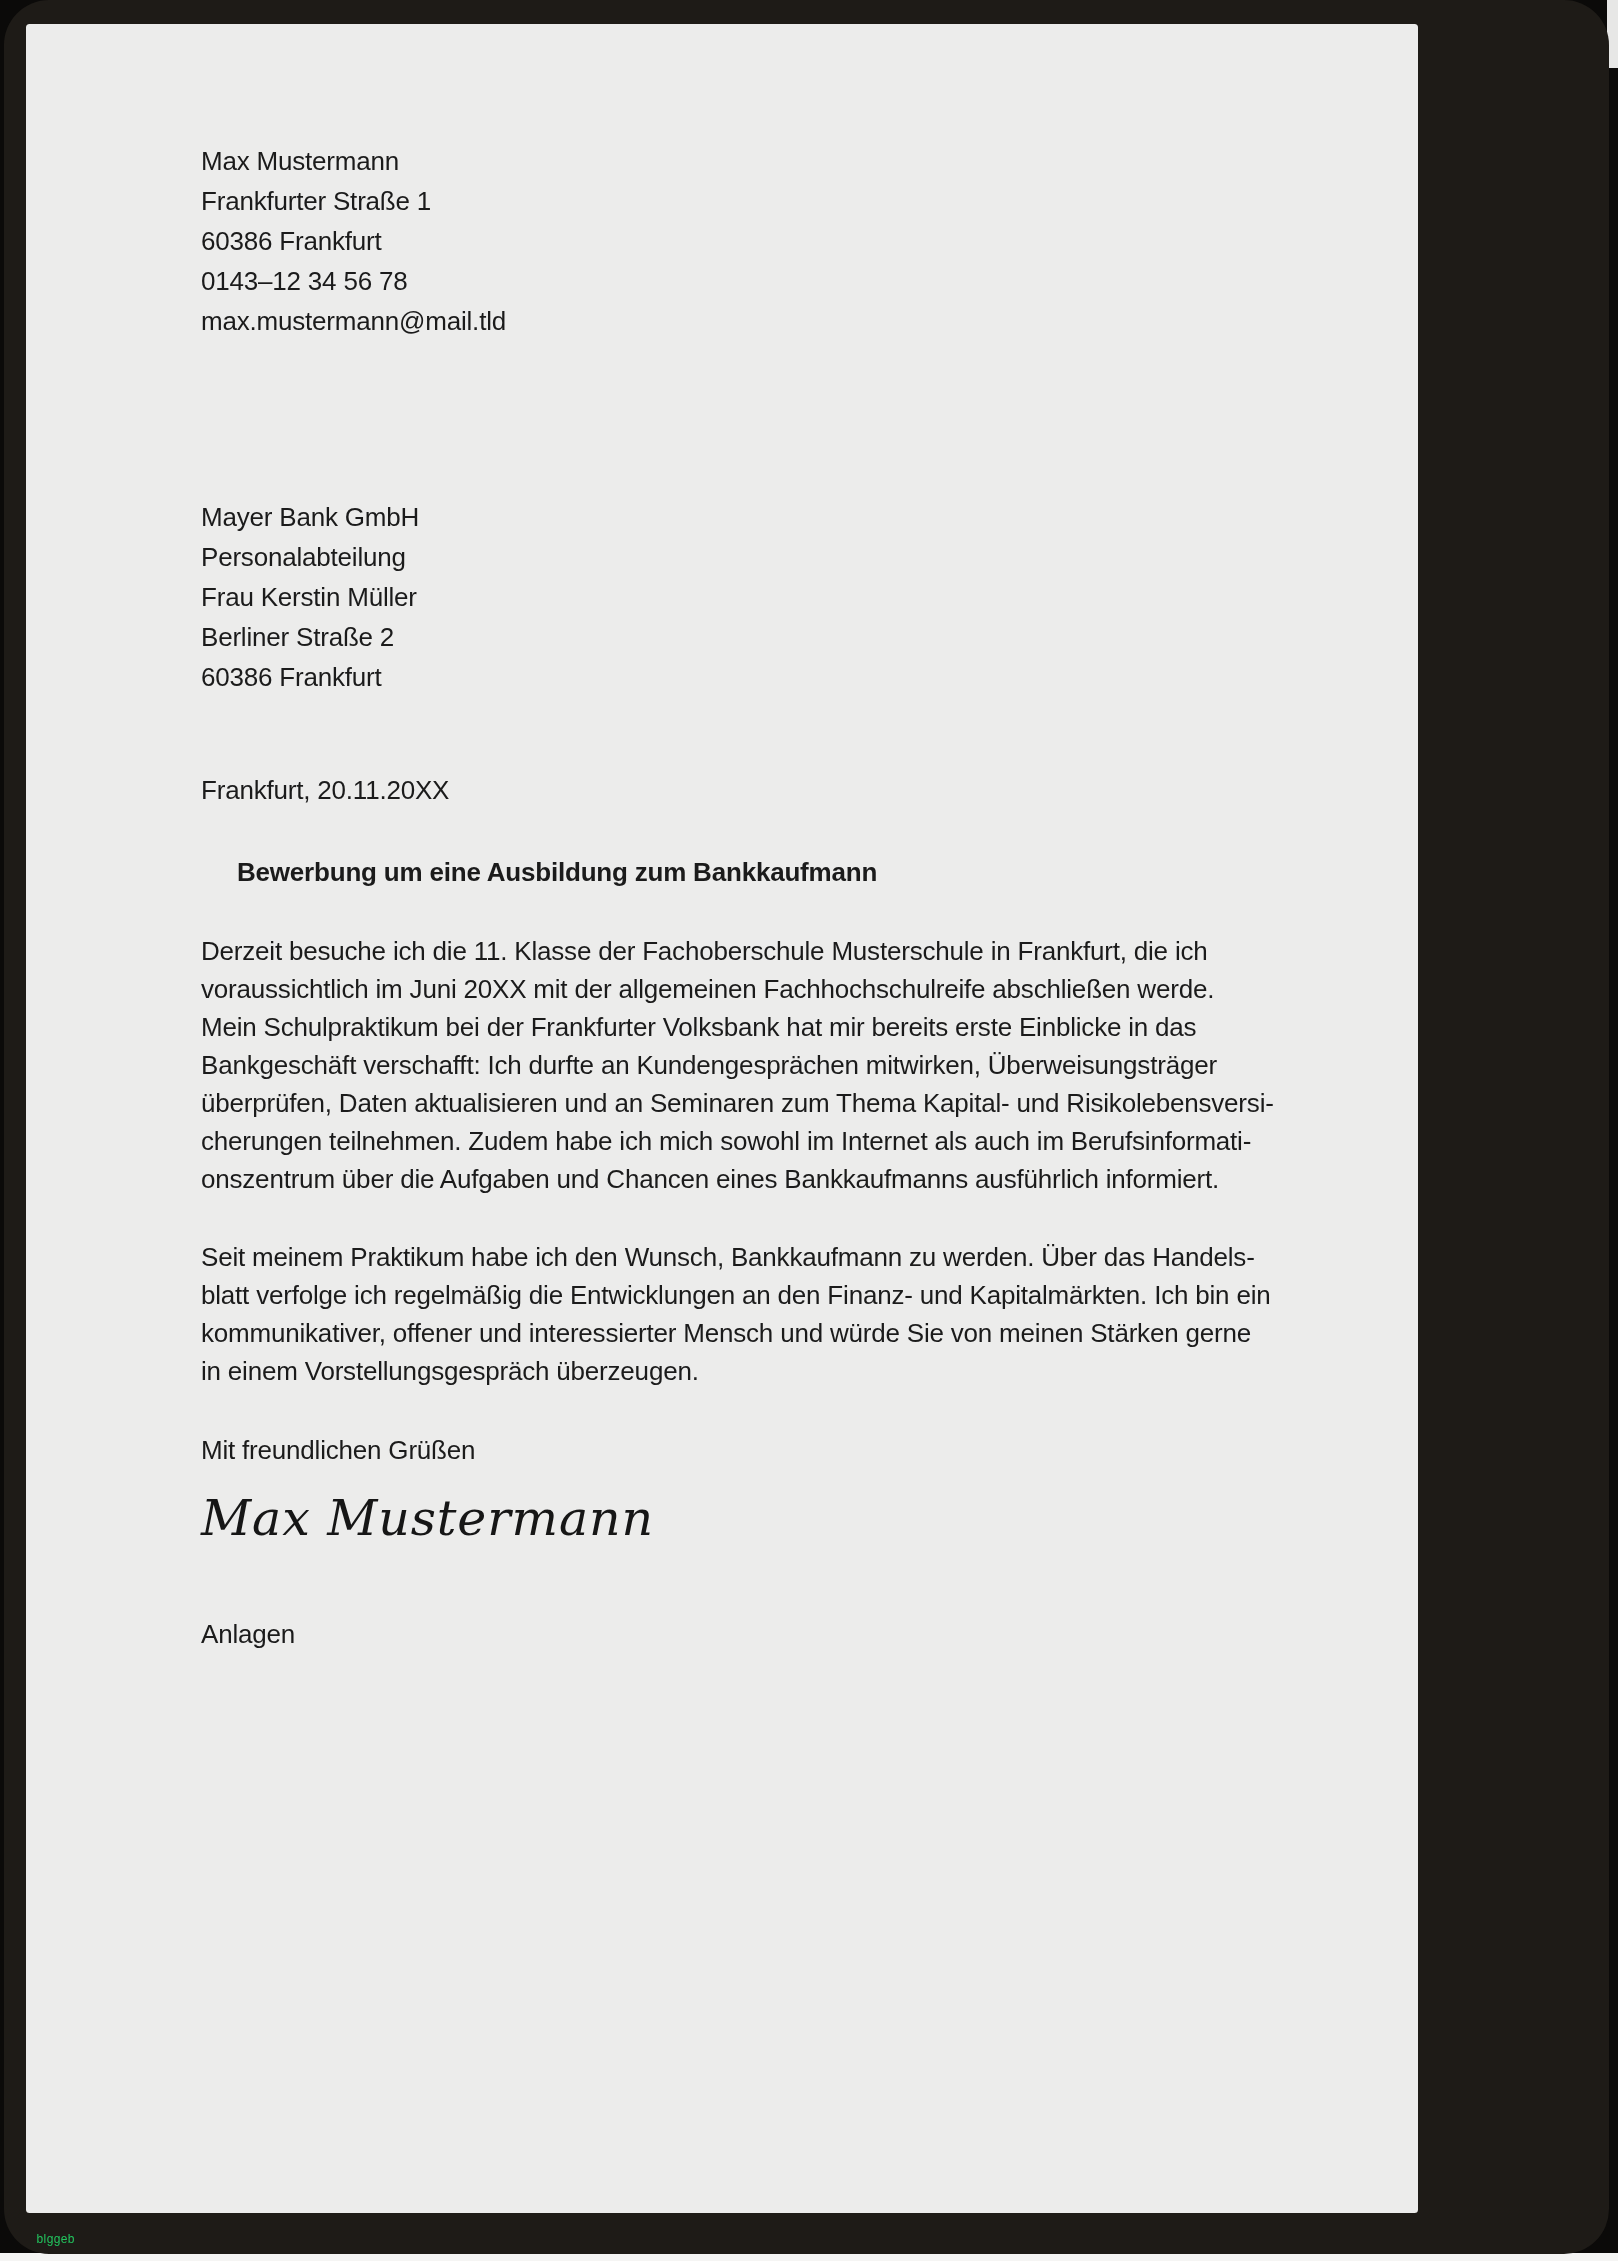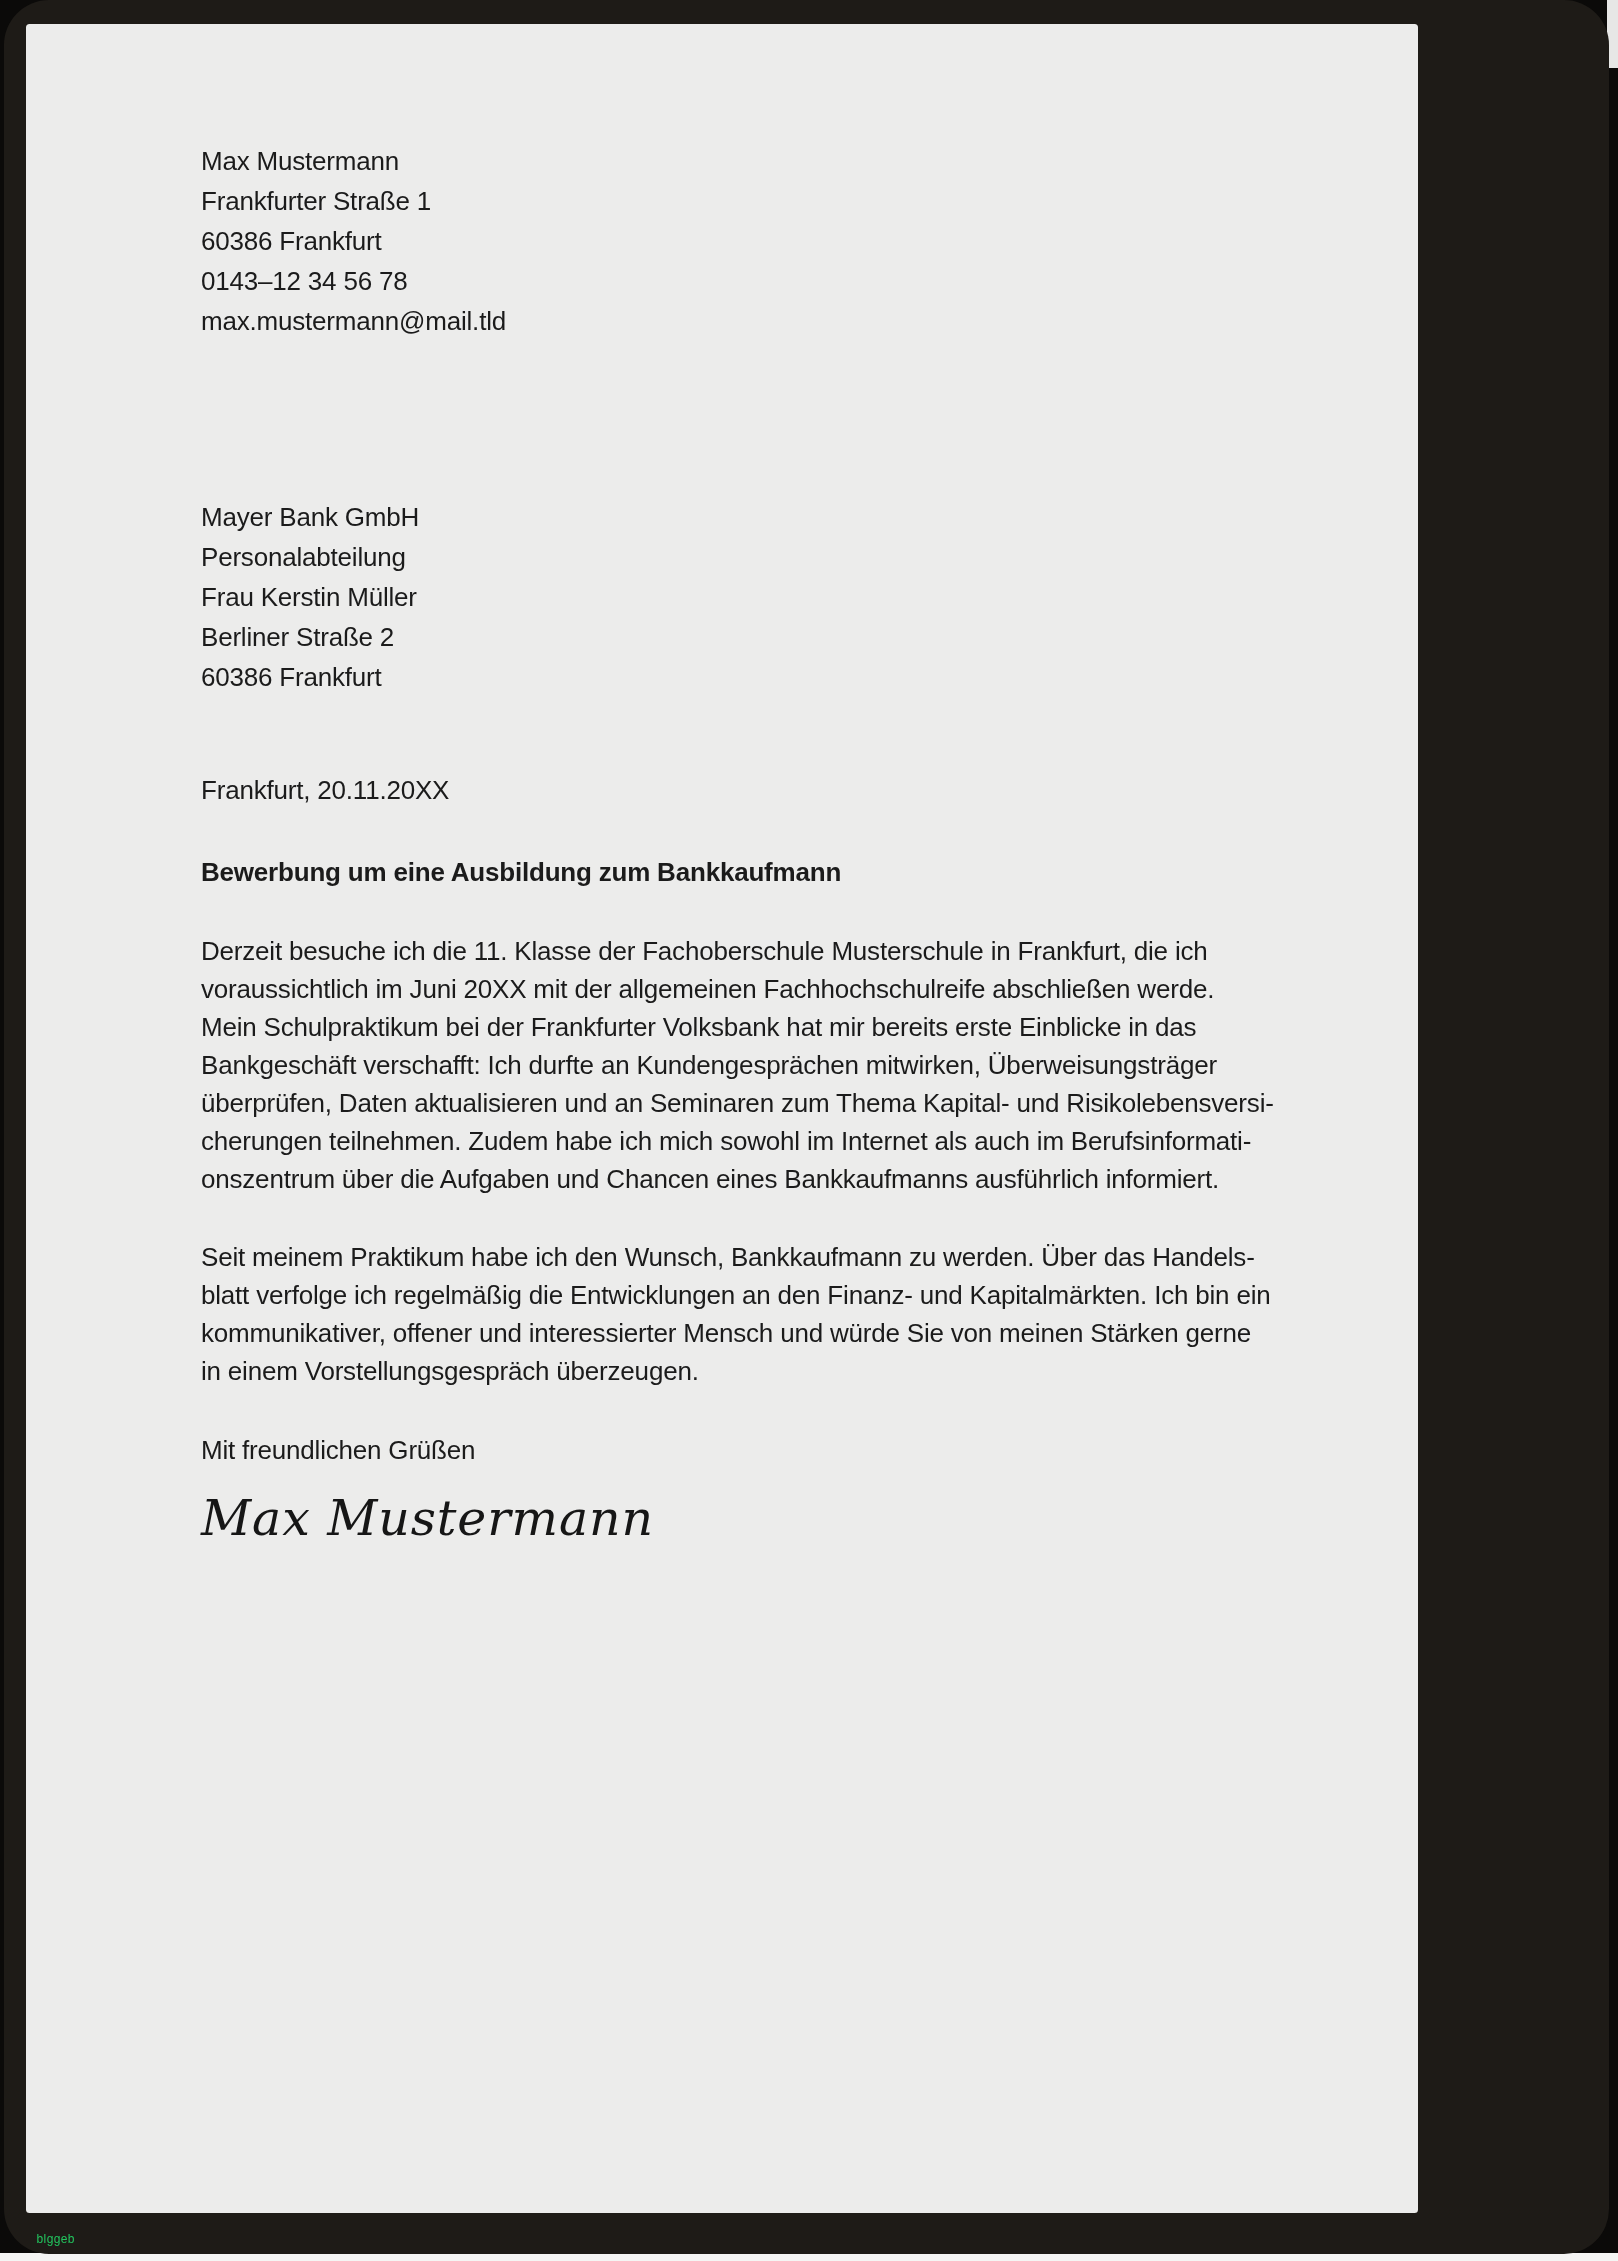--- a/index.html
+++ b/index.html
@@ -81,20 +81,21 @@
     font-size: 26px;
     line-height: 40px;
     letter-spacing: -0.2px;
   }
   .subject-line {
     margin-top: 42px;
     font-size: 26px;
     line-height: 40px;
     font-weight: bold;
     letter-spacing: -0.2px;
+    margin-left: 36px;
   }
   .salutation {
     margin-top: 76px;
     font-size: 26px;
     line-height: 38px;
     letter-spacing: -0.2px;
   }
   .body-par {
     margin-top: 40px;
     font-size: 26px;
@@ -164,17 +165,18 @@
 
       <div class="body-par">Seit meinem Praktikum habe ich den Wunsch, Bankkaufmann zu werden. Über das Handels-
 blatt verfolge ich regelmäßig die Entwicklungen an den Finanz- und Kapitalmärkten. Ich bin ein
 kommunikativer, offener und interessierter Mensch und würde Sie von meinen Stärken gerne
 in einem Vorstellungsgespräch überzeugen.</div>
 
       <div class="closing">Mit freundlichen Grüßen</div>
 
       <div class="signature">Max Mustermann</div>
 
+      <div class="enclosures">Anlagen</div>
 
     </div>
   </div>
 </div>
 
 
 </body></html>

